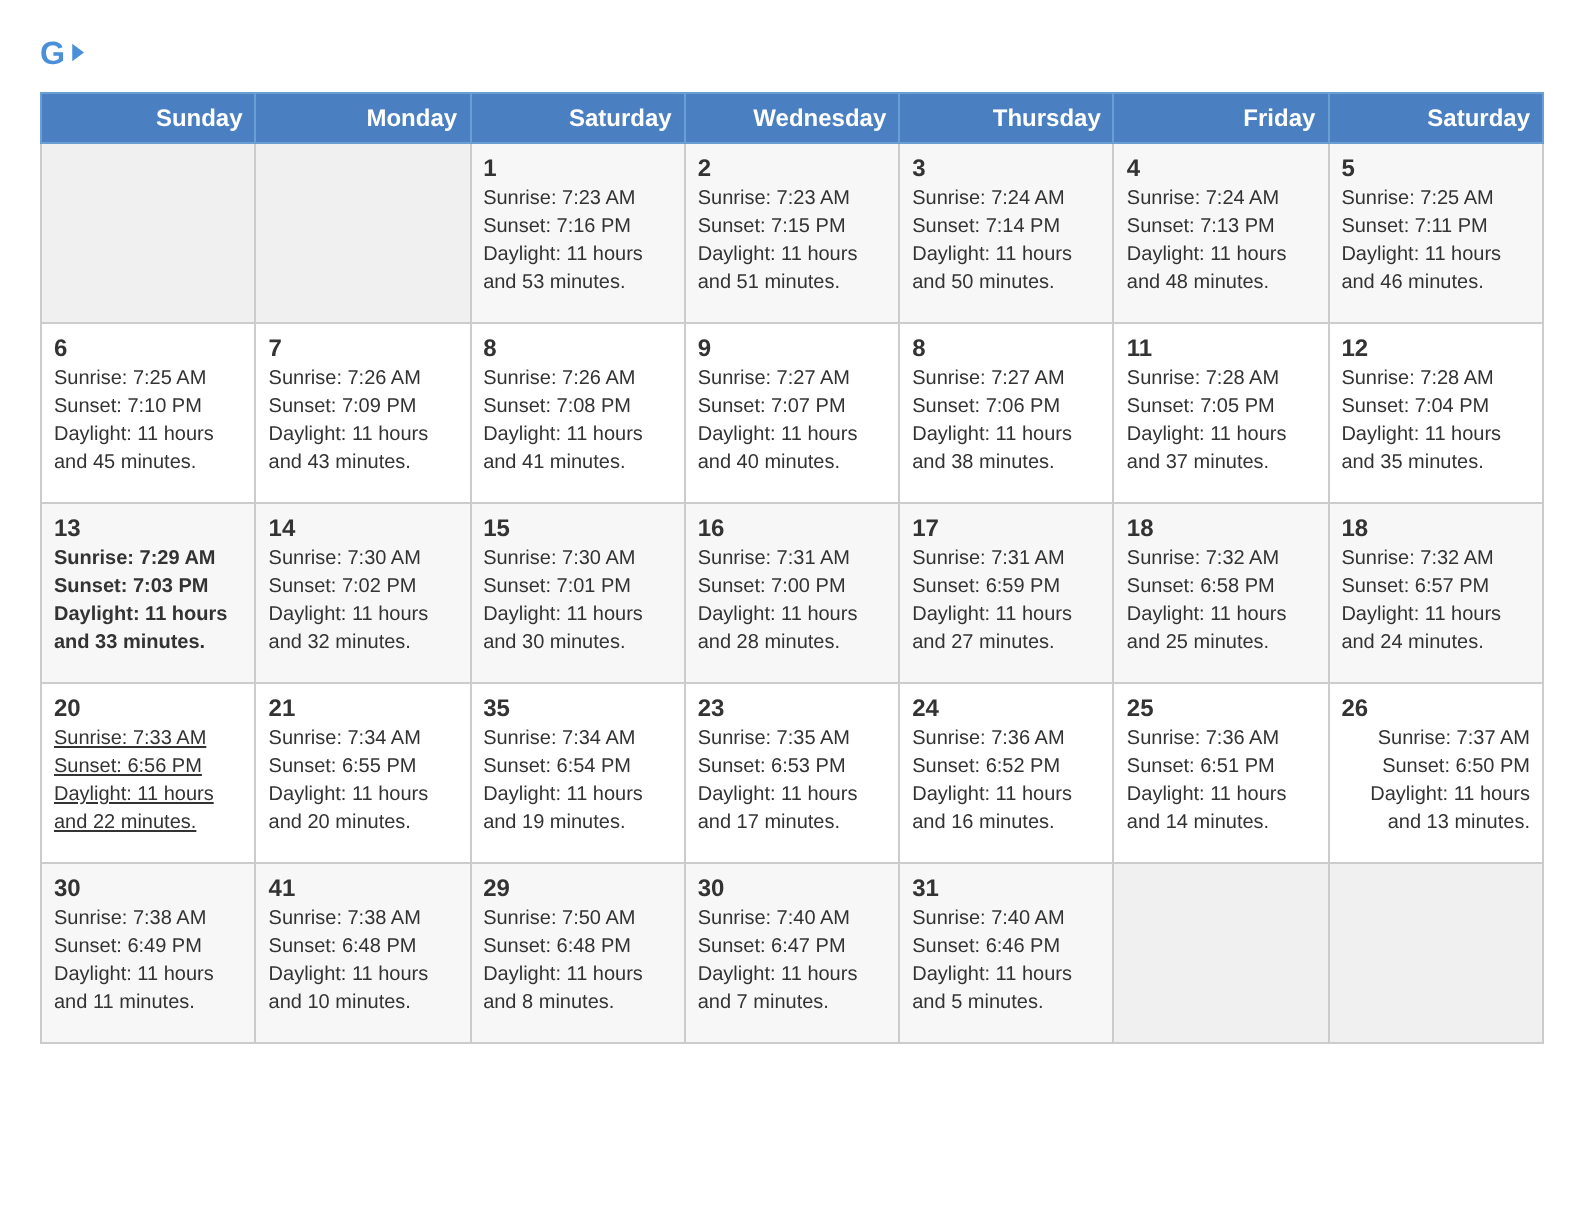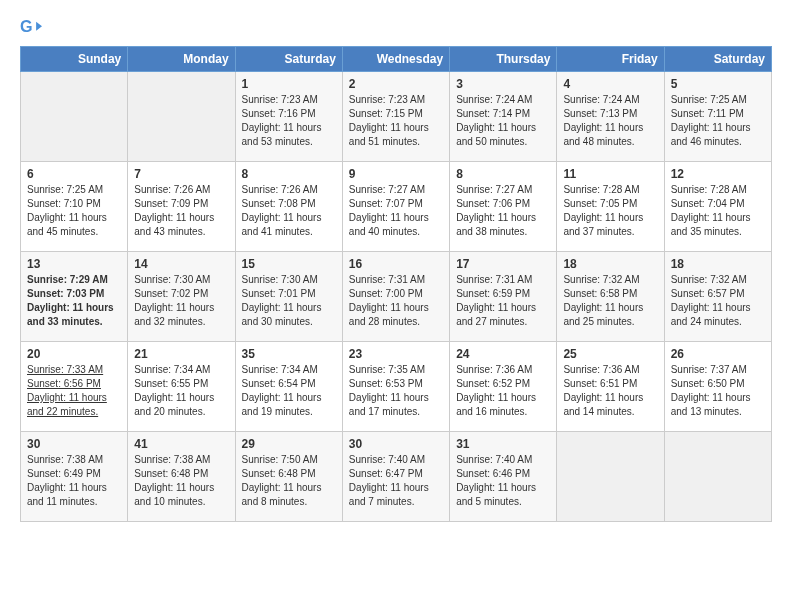--- a/index.html
+++ b/index.html
@@ -269,21 +269,21 @@
 Daylight: 11 hours and 16 minutes.</div>
         </td>
         <td>
           <span class="day-number">25</span>
           <div class="day-info" style="white-space: pre-line;">Sunrise: 7:36 AM
 Sunset: 6:51 PM
 Daylight: 11 hours and 14 minutes.</div>
         </td>
         <td>
           <span class="day-number">26</span>
-          <div class="day-info" style="white-space: pre-line;">Sunrise: 7:37 AM
+          <div class="day-info" style="white-space: pre-line; text-align: right;">Sunrise: 7:37 AM
 Sunset: 6:50 PM
 Daylight: 11 hours and 13 minutes.</div>
         </td>
       </tr>
       <tr>
         <td>
           <span class="day-number">30</span>
           <div class="day-info" style="white-space: pre-line;">Sunrise: 7:38 AM
 Sunset: 6:49 PM
 Daylight: 11 hours and 11 minutes.</div>

